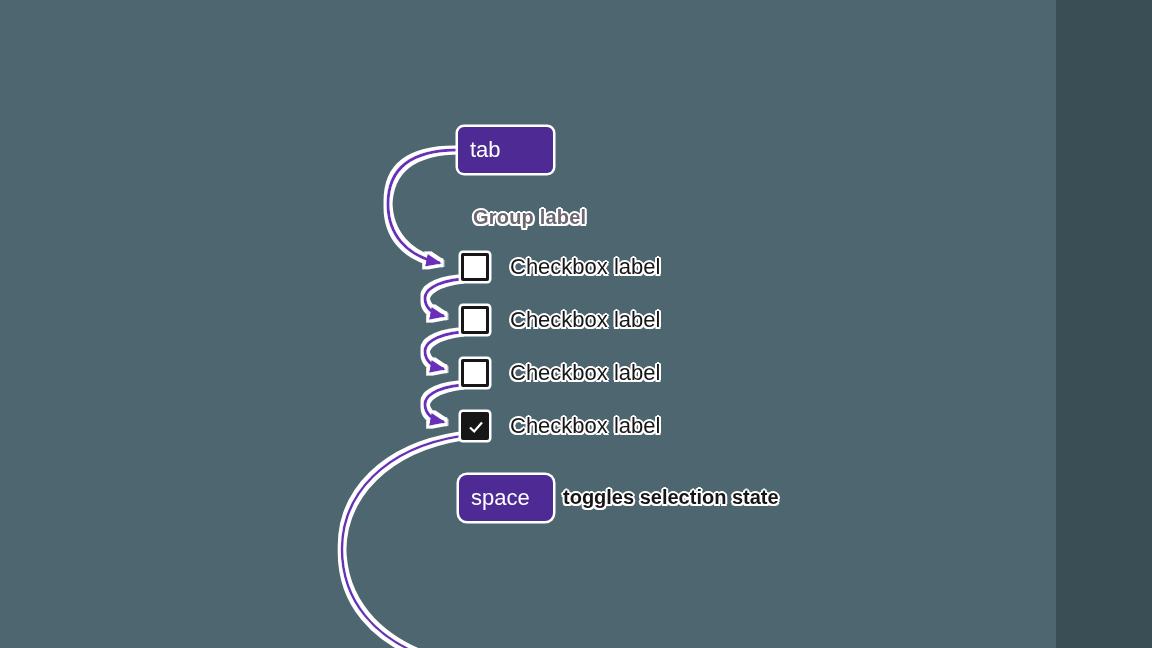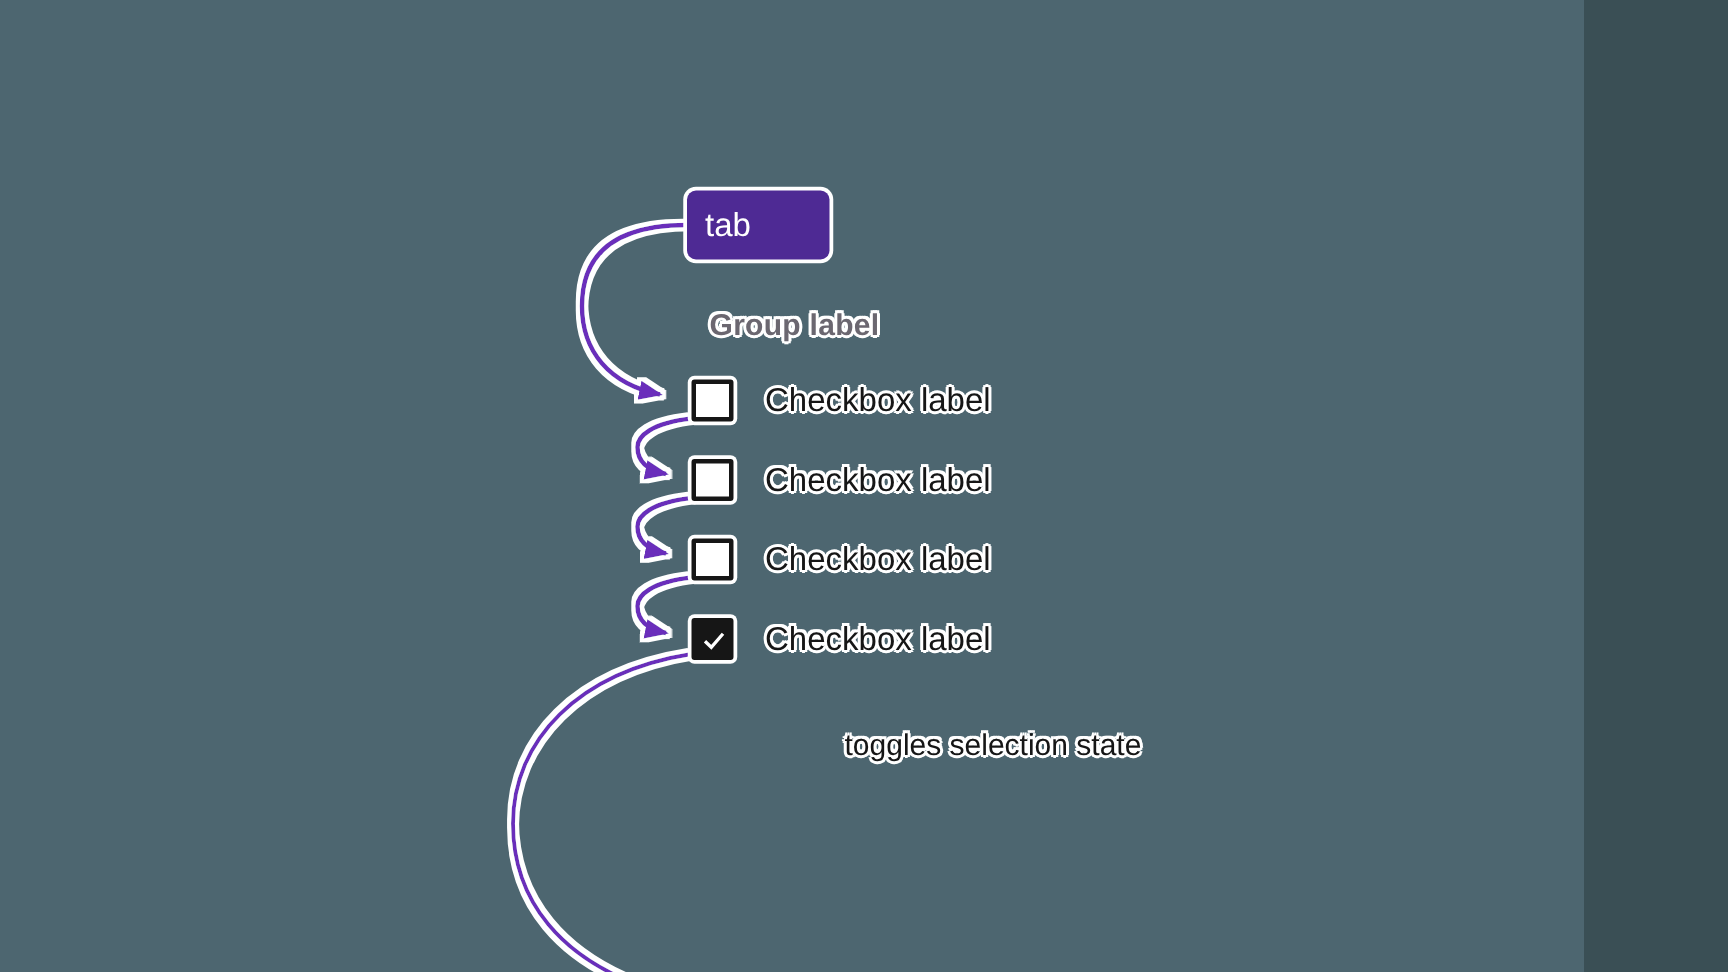--- a/index.html
+++ b/index.html
@@ -72,21 +72,21 @@
   }
   .checkbox.checked .check{display:block;}
   .cb-label{
     margin-left:21px;
     font-size:22px;
     color:var(--text,#161616);
     white-space:nowrap;
   }
   .annotation{
     position:absolute;left:563px;top:486px;
-    font-size:20px;font-weight:400;
+    font-size:20px;font-weight:700;
     color:var(--text,#161616);
     white-space:nowrap;
   }
 </style>
 </head>
 <body>
 
 <div class="stage">
 
   <svg class="arrows" viewBox="0 0 1152 648" xmlns="http://www.w3.org/2000/svg">
@@ -136,16 +136,19 @@
 
   <div class="cb-row" style="top:412px">
     <span class="checkbox checked">
       <svg class="check" width="20" height="20" viewBox="0 0 20 20">
         <path d="M4 10.5 L8.2 14.5 L16 5.5" fill="none" stroke="#ffffff" stroke-width="2.2"></path>
       </svg>
     </span>
     <span class="cb-label halo-text">Checkbox label</span>
   </div>
 
+  <div class="key-badge space">
+    <span>space</span>
+  </div>
 
   <div class="annotation halo-text">toggles selection state</div>
 
 </div>
 
 </body></html>

